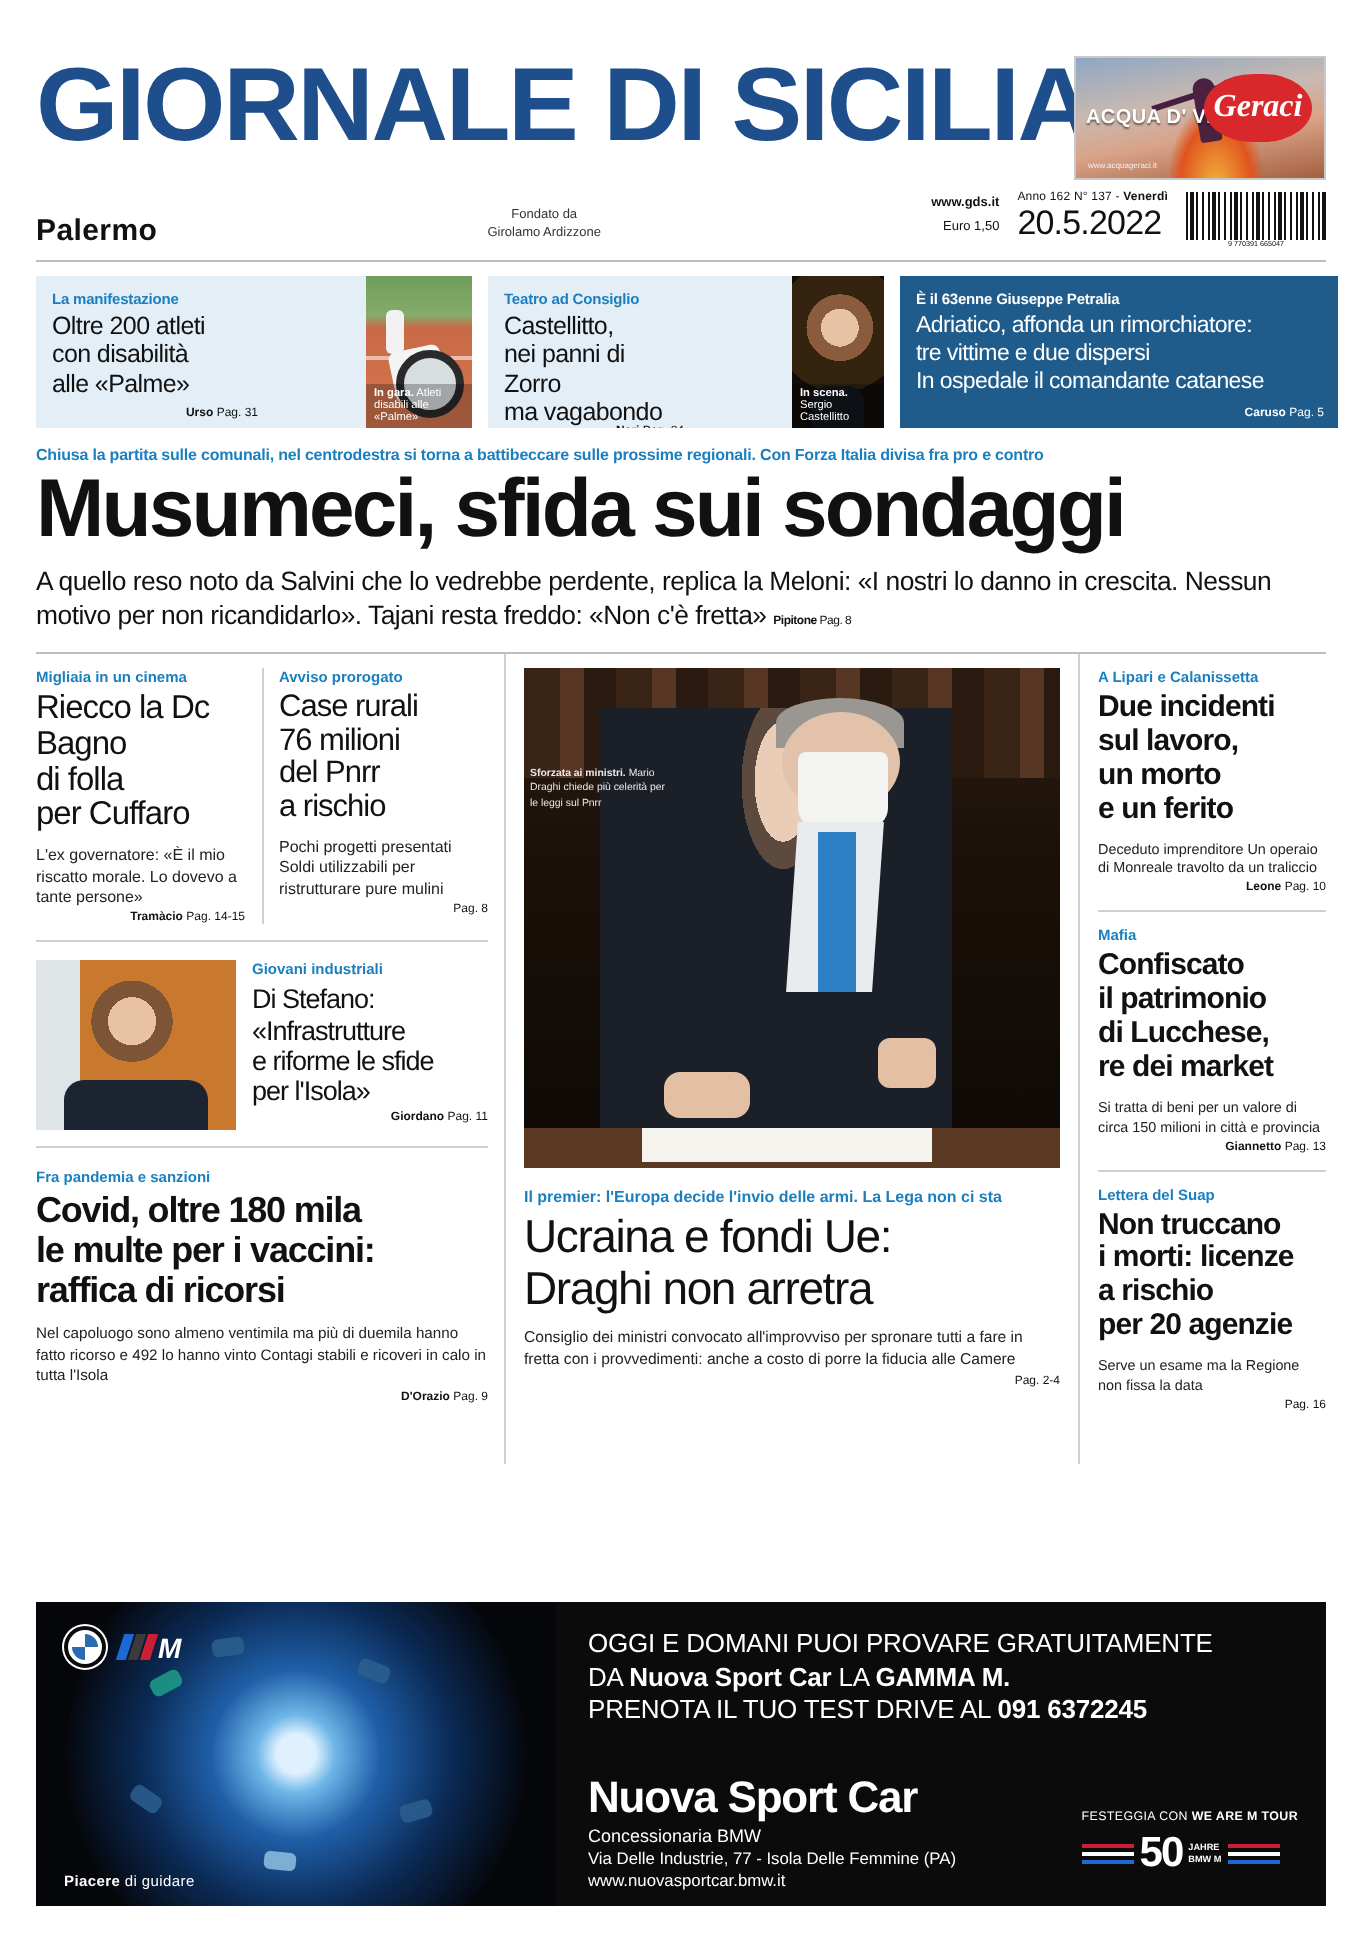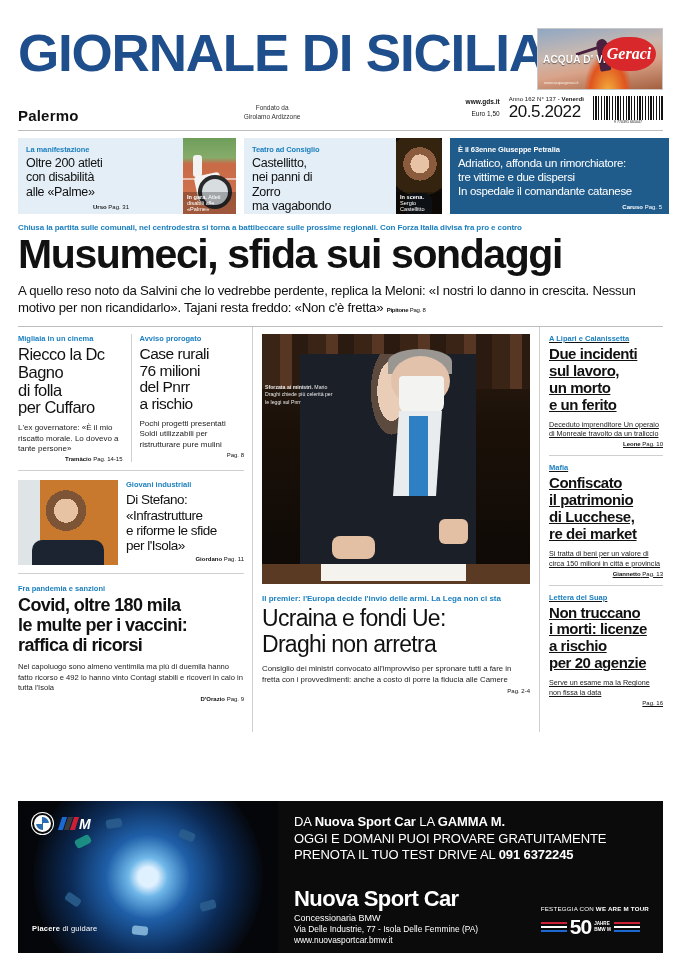--- a/index.html
+++ b/index.html
@@ -180,21 +180,21 @@
   .mid-photo .overlay-cap {
     position:absolute; left:3px; top:50px; width: 68px; font-size:5.2px; line-height:1.45; color:#e9e9e9;
   }
   .mid-photo .overlay-cap b { font-weight:700; }
   .mid-art { padding-top: 10px; }
   .mid-art .art-kicker { font-size: 8px; }
   .mid-art .art-head { font-size: 23px; line-height: 1.12; letter-spacing:-.7px; }
   .mid-art .art-sub { font-size: 7.8px; line-height: 1.4; margin-top: 7px; }
 
   
-  .r-art { padding-top: 7px; text-decoration: underline; }
+  .r-art { padding-top: 7px; }
   .r-art .art-head { font-weight: 700; font-size: 15px; line-height: 1.13; letter-spacing:-.45px;}
   .r-art .art-sub { font-size: 7.2px; line-height: 1.36; margin-top:6px; }
 
   
   .ad {
     position: absolute; left: 18px; right: 18px; bottom: 20px; height: 152px;
     background: #0b0b0b; display: flex; overflow: hidden;
   }
   .ad-left { width: 260px; position: relative; background: #05060a; overflow: hidden; }
   .ad-left .burst {
@@ -207,21 +207,21 @@
   .bmw-roundel { width: 21px; height: 21px; border-radius: 50%; background: #fff;
     border: 2.5px solid #0b0b0b; position: relative; box-shadow: 0 0 0 1px #fff;}
   .bmw-roundel:before { content:""; position:absolute; inset:2px; border-radius:50%;
     background: conic-gradient(#2b6cb0 0 25%, #fff 25% 50%, #2b6cb0 50% 75%, #fff 75% 100%);}
   .m-stripes { display:flex; align-items:center; gap:1px; }
   .m-stripes i { display:block; width:5px; height:13px; transform: skewX(-18deg); }
   .m-stripes i:nth-child(1){ background:#1c69d4; }
   .m-stripes i:nth-child(2){ background:#3b3b3b; }
   .m-stripes i:nth-child(3){ background:#cc1f36; }
   .m-stripes span { color:#fff; font-weight:700; font-style:italic; font-size:14px; margin-left:1px;}
-  .ad-tag { position:absolute; left: 14px; bottom: 20px; color:#fff; font-size: 7.5px; letter-spacing:.2px;}
+  .ad-tag { position:absolute; left: 14px; bottom: 8px; color:#fff; font-size: 7.5px; letter-spacing:.2px;}
   .ad-tag b { font-weight:700; }
   .ad-right { flex: 1; padding: 13px 14px 10px 16px; color: #fff; position: relative; }
   .ad-line { font-size: 13px; line-height: 1.28; letter-spacing: -.1px; font-weight: 400; }
   .ad-line b { font-weight: 700; }
   .ad-brand { font-size: 22px; font-weight: 700; letter-spacing: -.6px; margin-top: 22px; }
   .ad-conc { font-size: 9px; font-weight: 400; margin-top: 1px; }
   .ad-addr { font-size: 8.4px; margin-top: 1px; font-weight: 400; }
   .ad-web { font-size: 8.4px; margin-top: 1px; }
   .ad-badge { position: absolute; right: 14px; bottom: 14px; text-align: right; }
   .ad-badge .festeggia { font-size: 6.2px; letter-spacing:.2px; margin-bottom:3px;}
@@ -512,24 +512,24 @@
             <i></i>
             <span>M</span>
         </div>
       </div>
       <div class="ad-tag">
         <b>Piacere</b>
         <span>di guidare</span>
       </div>
     </div>
     <div class="ad-right">
+      <div class="ad-line">OGGI E DOMANI PUOI PROVARE GRATUITAMENTE</div>
       <div class="ad-line">
         <span>DA </span><b>Nuova Sport Car</b><span> LA </span><b>GAMMA M.</b>
       </div>
-      <div class="ad-line">OGGI E DOMANI PUOI PROVARE GRATUITAMENTE</div>
       <div class="ad-line">
         <span>PRENOTA IL TUO TEST DRIVE  AL </span><b>091 6372245</b>
       </div>
       <div class="ad-brand">Nuova Sport Car</div>
       <div class="ad-conc">Concessionaria BMW</div>
       <div class="ad-addr">Via Delle Industrie, 77 - Isola Delle Femmine (PA)</div>
       <div class="ad-web">www.nuovasportcar.bmw.it</div>
       <div class="ad-badge">
         <div class="festeggia">
           <span>FESTEGGIA CON </span><b>WE ARE M TOUR</b>

